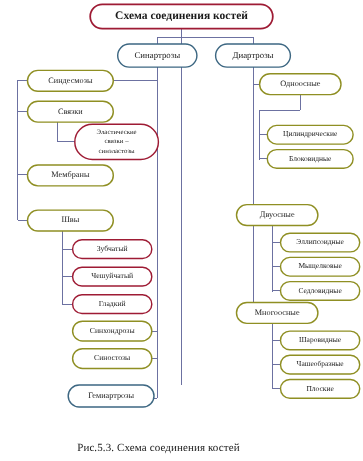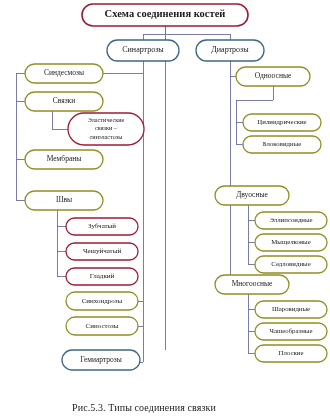--- a/index.html
+++ b/index.html
@@ -191,15 +191,15 @@
           <text class="node-label" x="291" y="331.5" font-size="6.8">Чашеобразные</text>
         </g>
         <g>
           <rect class="node-rect" x="255" y="345" width="72" height="17" rx="8.5" ry="8.5" stroke="#8f8f23" stroke-width="1.3"></rect>
           <text class="node-label" x="291" y="353.5" font-size="6.8">Плоские</text>
         </g>
       </g>
 
   </svg>
 
-  <div class="caption">Рис.5.3. Типы соединения связки</div>
+  <div class="caption">Рис.5.3. Схема соединения костей</div>
 
 </div>
 
 </body></html>

